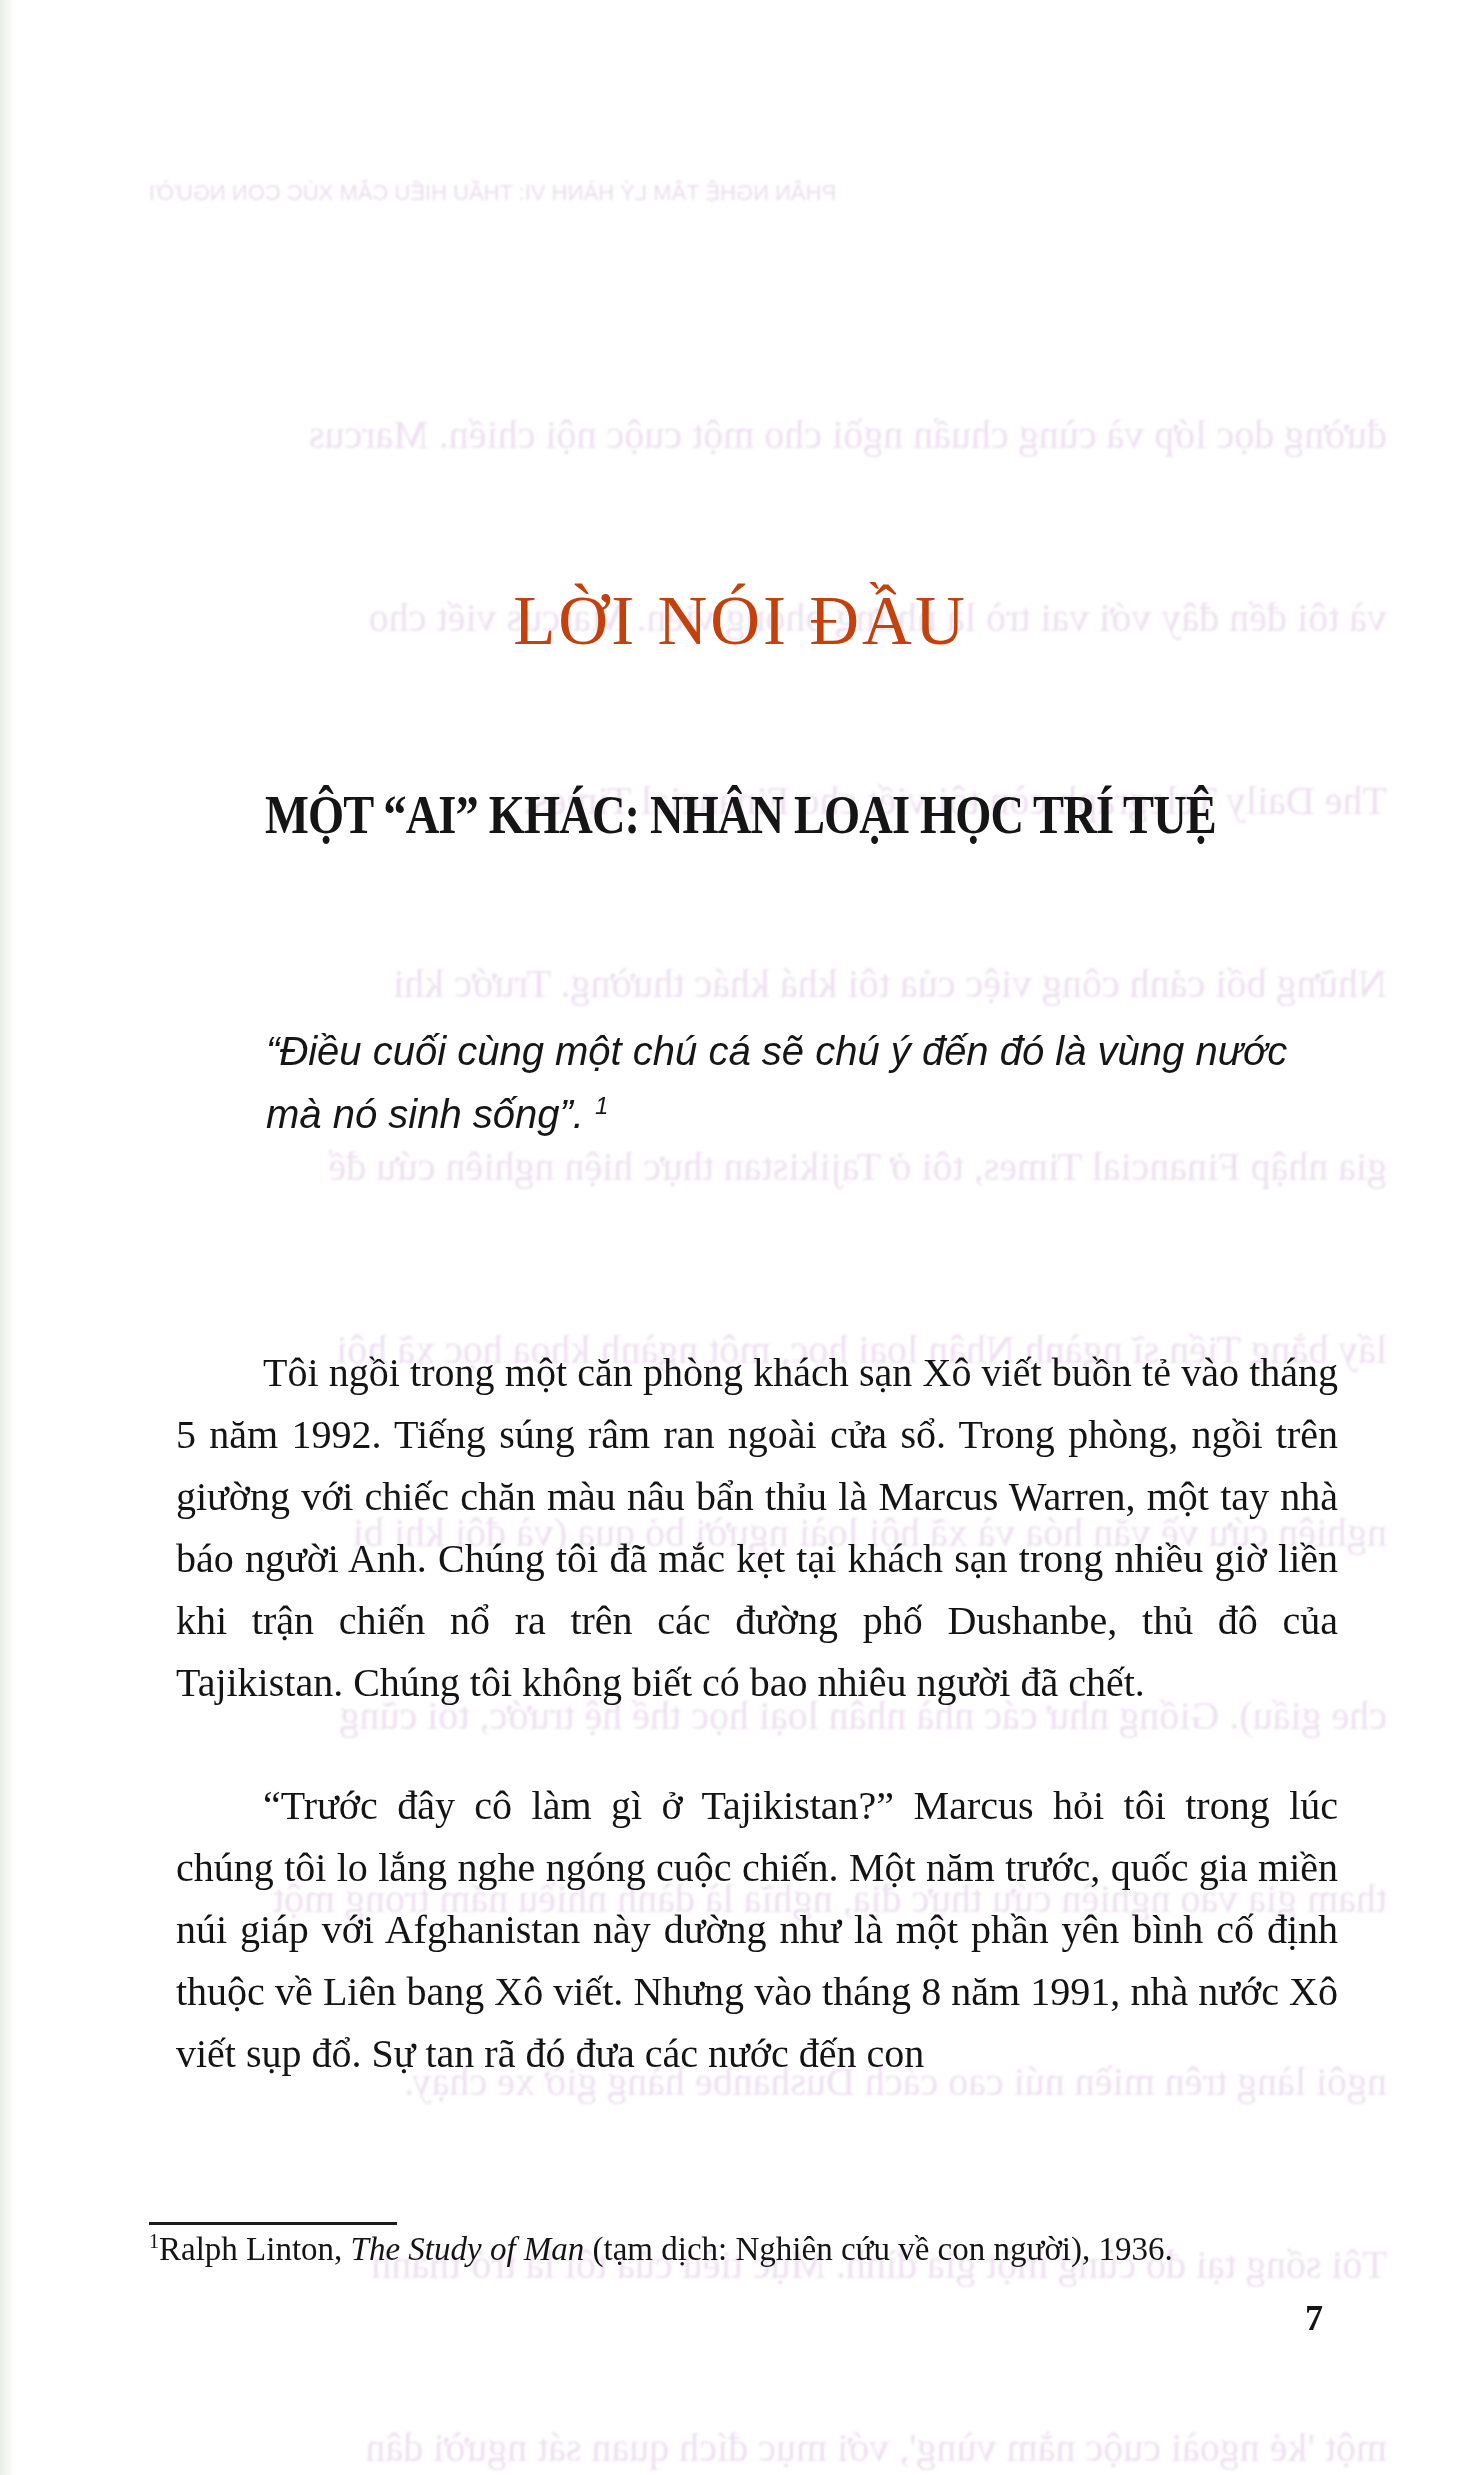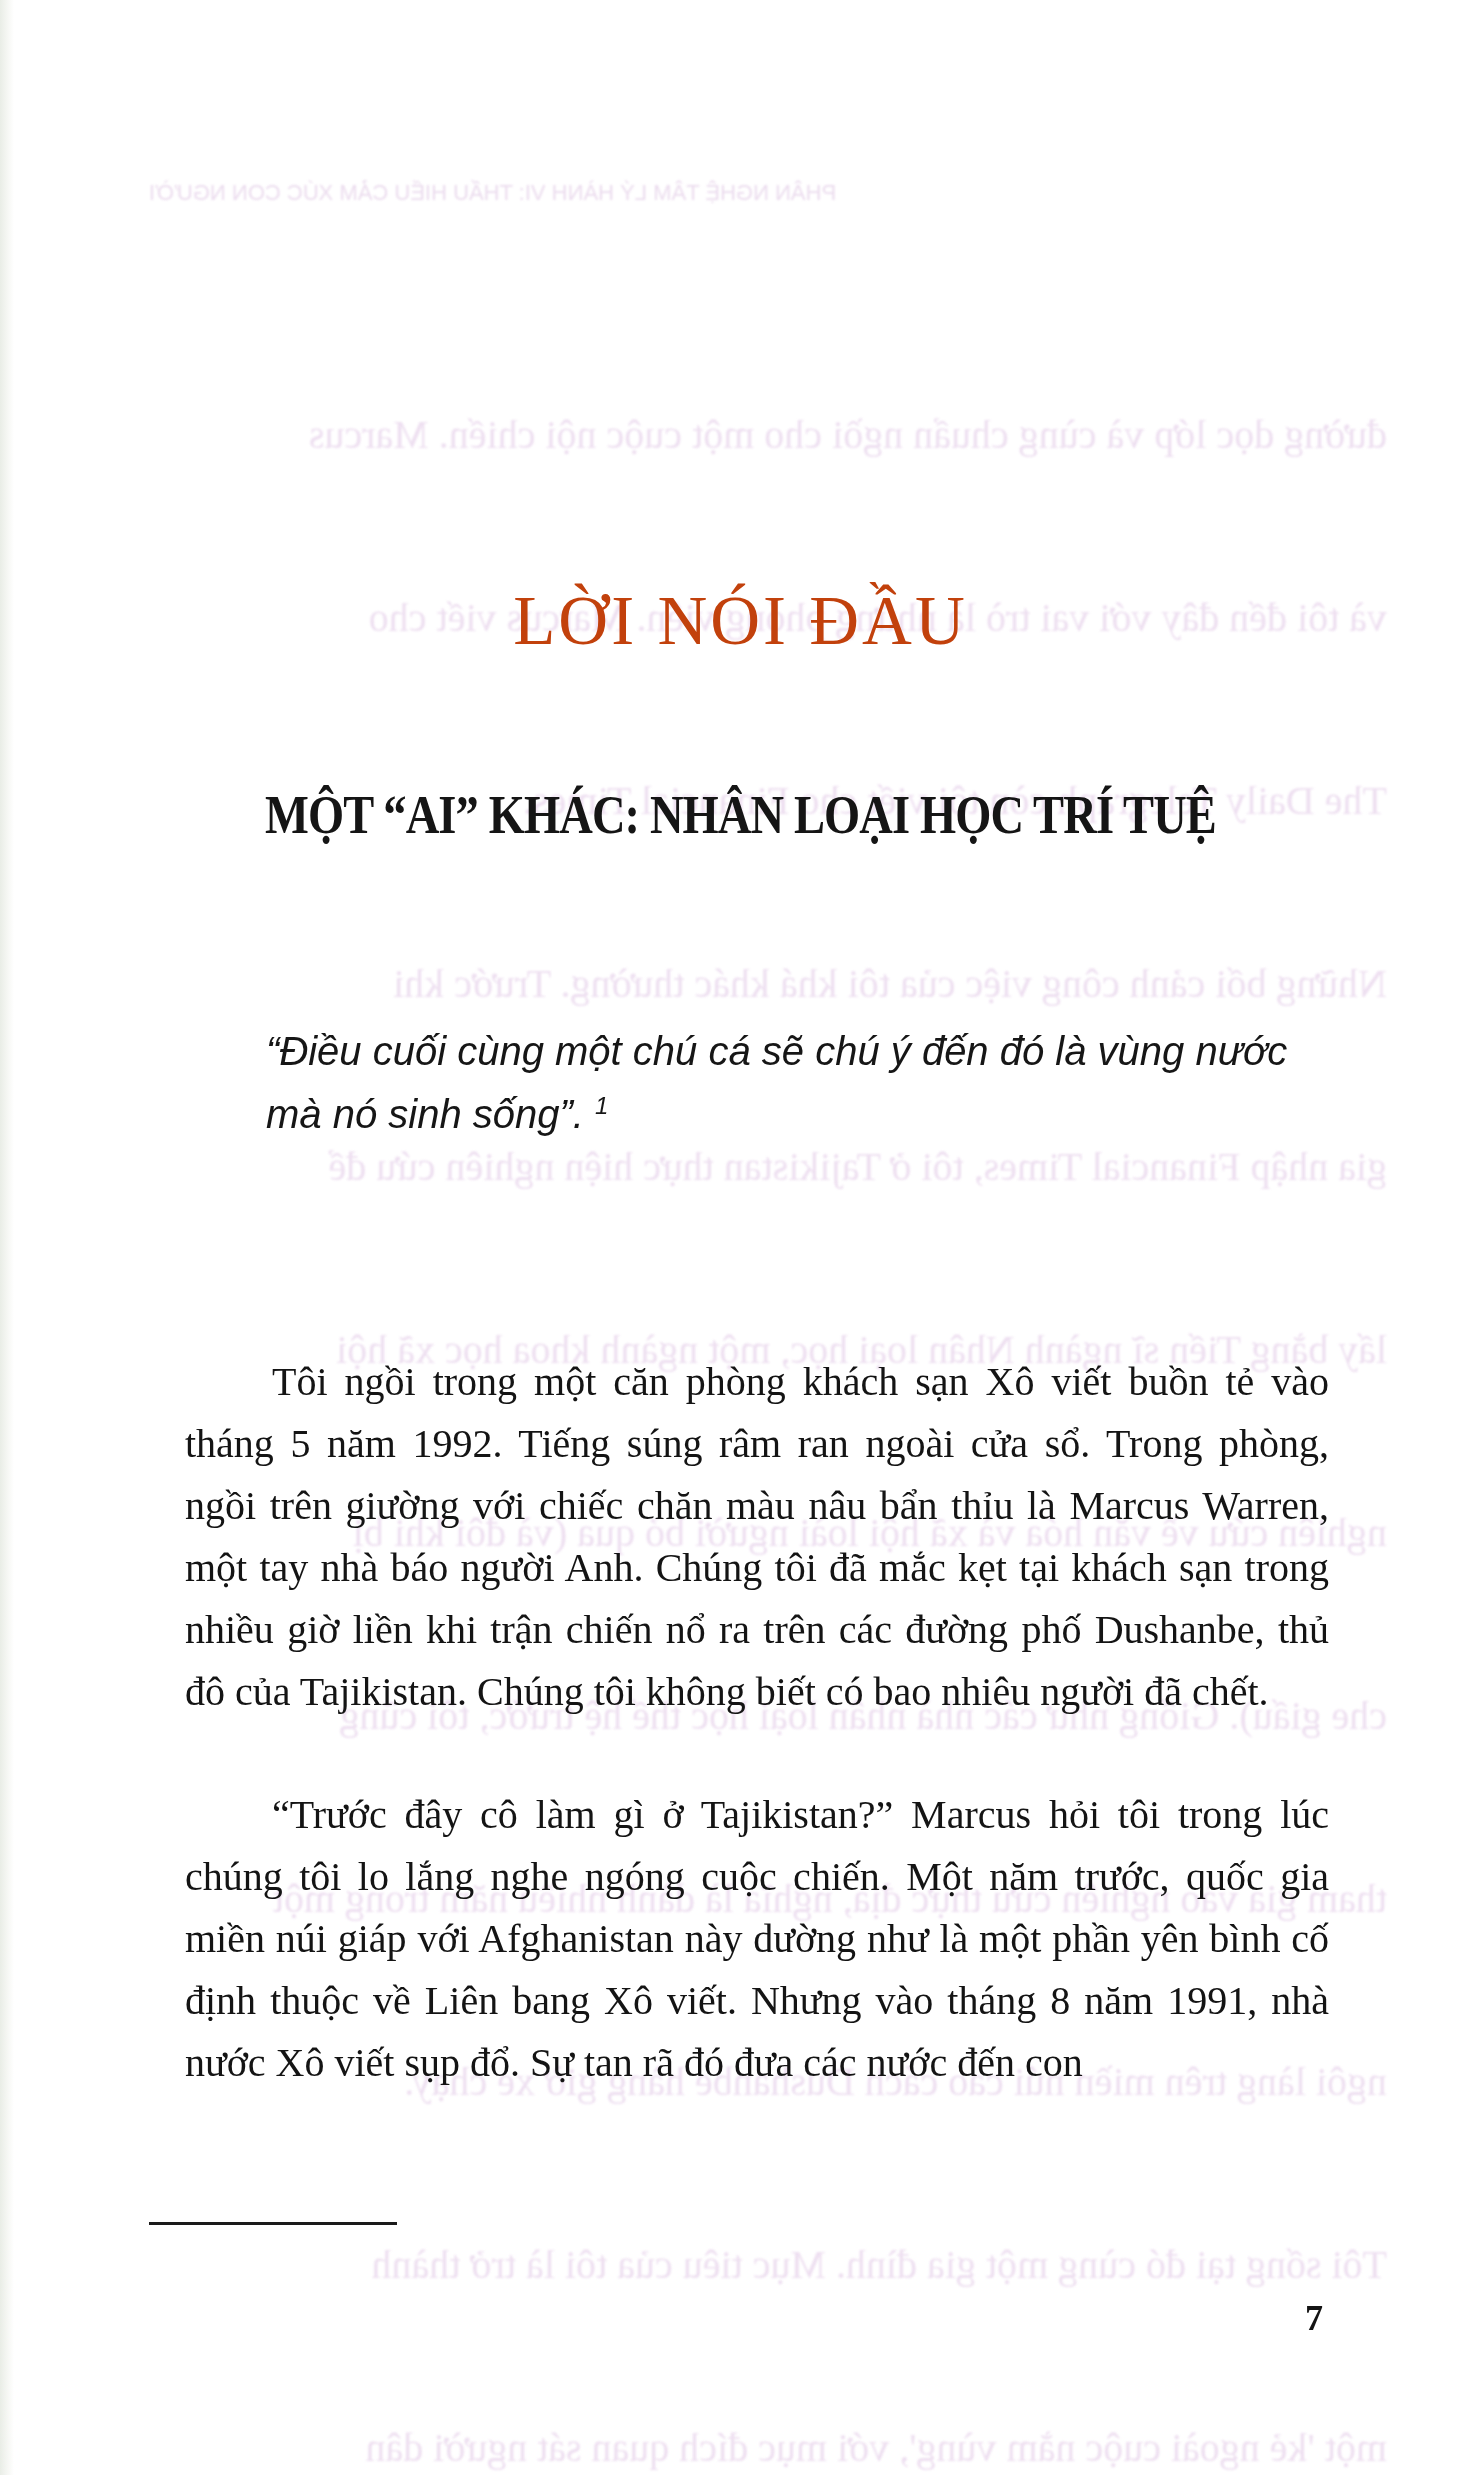--- a/index.html
+++ b/index.html
@@ -109,21 +109,21 @@
     top: 1339px;
     left: 173px;
     width: 1168px;
     font-family: "Liberation Serif", serif;
     font-size: 40px;
     line-height: 62px;
     text-align: justify;
     color: #141414;
   }
   .body-text p {
-    margin: 12px;
+    margin: 3px;
     text-indent: 87px;
   }
   .body-text p + p {
     margin-top: 61px;
   }
   .footnote-rule {
     position: absolute;
     top: 2222px;
     left: 149px;
     width: 248px;
@@ -196,17 +196,20 @@
   </div>
 
 
   <div class="body-text">
     <p>Tôi ngồi trong một căn phòng khách sạn Xô viết buồn tẻ vào tháng 5 năm 1992. Tiếng súng râm ran ngoài cửa sổ. Trong phòng, ngồi trên giường với chiếc chăn màu nâu bẩn thỉu là Marcus Warren, một tay nhà báo người Anh. Chúng tôi đã mắc kẹt tại khách sạn trong nhiều giờ liền khi trận chiến nổ ra trên các đường phố Dushanbe, thủ đô của Tajikistan. Chúng tôi không biết có bao nhiêu người đã chết.</p>
     <p>“Trước đây cô làm gì ở Tajikistan?” Marcus hỏi tôi trong lúc chúng tôi lo lắng nghe ngóng cuộc chiến. Một năm trước, quốc gia miền núi giáp với Afghanistan này dường như là một phần yên bình cố định thuộc về Liên bang Xô viết. Nhưng vào tháng 8 năm 1991, nhà nước Xô viết sụp đổ. Sự tan rã đó đưa các nước đến con</p>
   </div>
 
   <div class="footnote-rule"></div>
 
+  <div class="footnote">
+    <sup>1</sup><span>Ralph Linton, </span><em>The Study of Man</em><span> (tạm dịch: Nghiên cứu về con người), 1936.</span>
+  </div>
 
   <div class="page-number">7</div>
 
 </div>
 
 
 </body></html>

